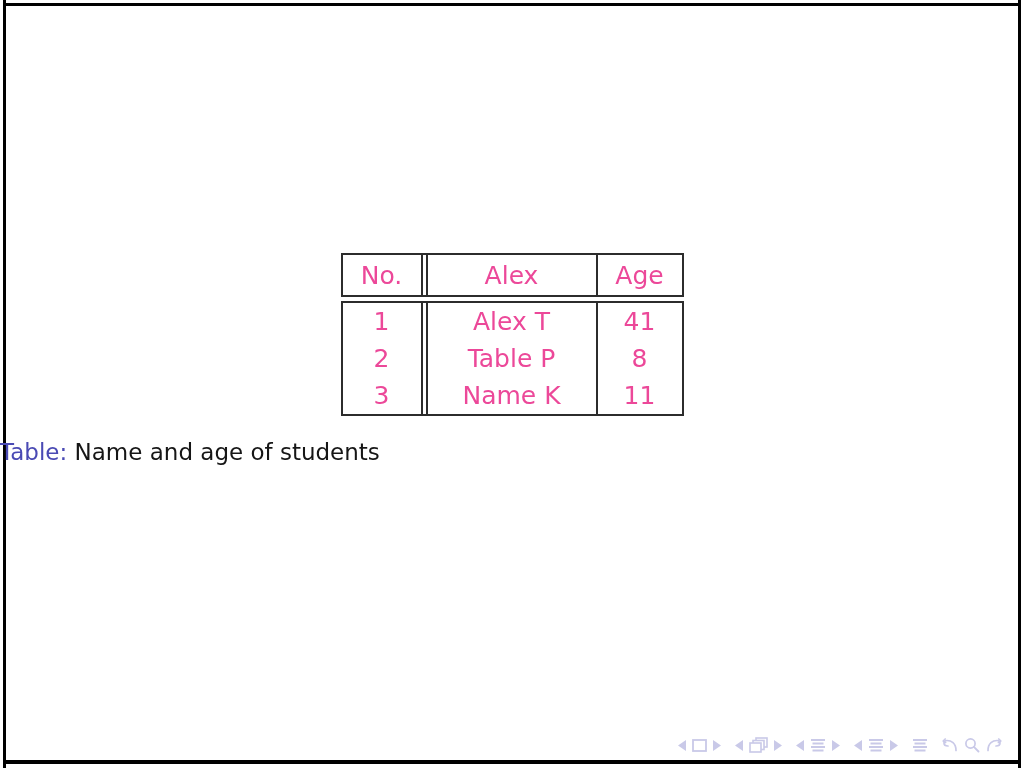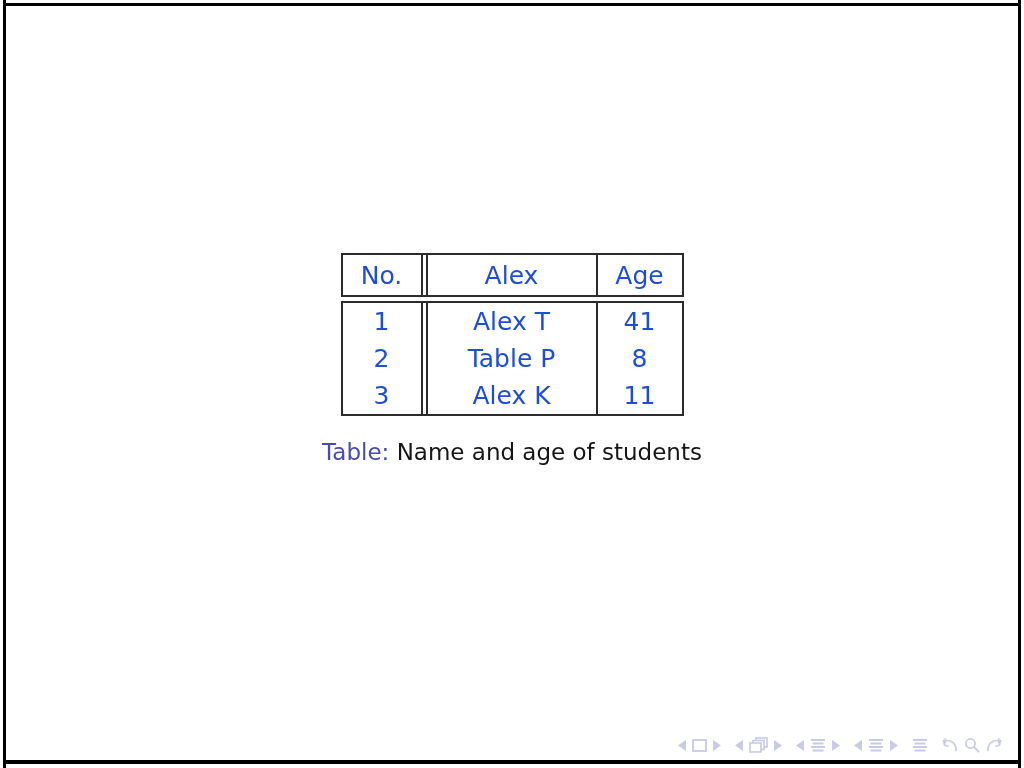--- a/index.html
+++ b/index.html
@@ -63,21 +63,21 @@
     background: #ffffff;
     box-sizing: border-box;
   }
 
   .tbl-head-box { margin-bottom: 4px; }
 
   table.tbl {
     border-collapse: collapse;
     font-family: "DejaVu Sans", sans-serif;
     font-size: 25px;
-    color: #1d4ed8;
+    color: #ec4899;
     background: #ffffff;
   }
 
   table.tbl td {
     padding: 0;
     text-align: center;
     vertical-align: middle;
     white-space: nowrap;
     font-weight: 400;
   }
@@ -108,21 +108,20 @@
 
   .head-row td { height: 40px; font-size: 25px; }
   .body-row td { height: 37px; font-size: 25px; }
 
   
   #table-caption {
     position: absolute;
     left: 0;
     top: 437px;
     width: 1024px;
-    text-align: center;
     font-family: "DejaVu Sans", sans-serif;
     font-size: 23px;
     line-height: 30px;
     color: #161616;
     white-space: nowrap;
   }
   #table-caption .cap-label {
     color: #4a4ab4;
   }
 
@@ -195,21 +194,21 @@
             <tr class="body-row">
               <td class="col-no">2</td>
               <td class="rule-double"></td>
               <td class="col-name">Table P</td>
               <td class="rule-single"></td>
               <td class="col-age">8</td>
             </tr>
             <tr class="body-row">
               <td class="col-no">3</td>
               <td class="rule-double"></td>
-              <td class="col-name">Alex K</td>
+              <td class="col-name">Name K</td>
               <td class="rule-single"></td>
               <td class="col-age">11</td>
             </tr>
           </tbody>
         </table>
       </div>
 
     </div>
   </div>
 

